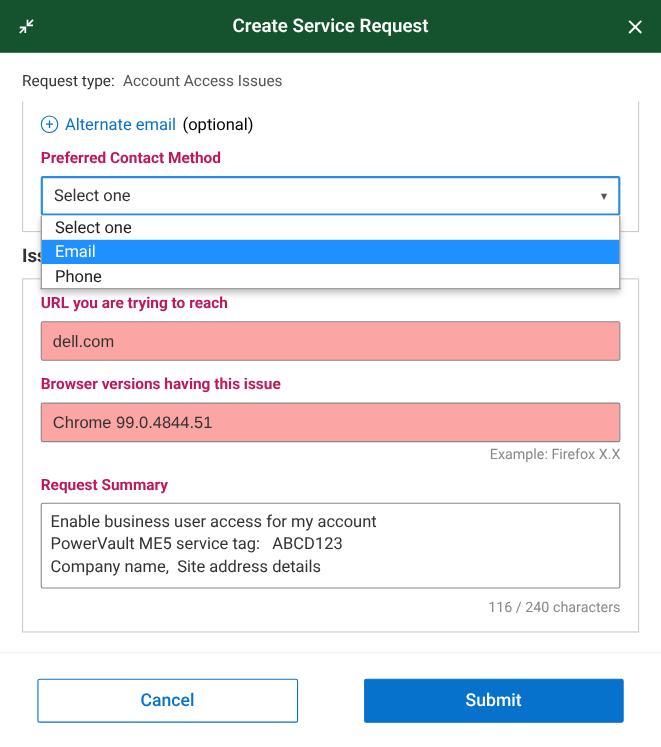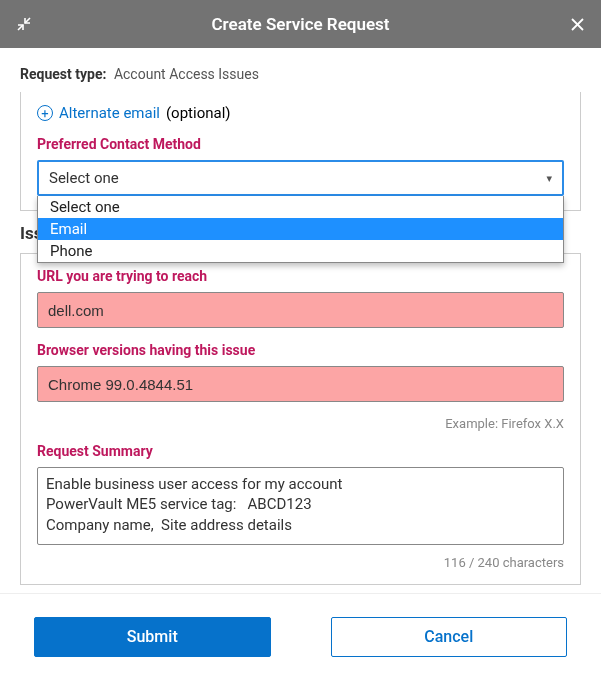--- a/index.html
+++ b/index.html
@@ -9,21 +9,21 @@
     }
     body {
       font-family: -apple-system, BlinkMacSystemFont, "Segoe UI", Roboto, Arial, sans-serif;
       background: #fff;
       width: 601px;
       height: 679px;
       overflow: hidden;
       position: relative;
     }
     .modal-header {
-      background: #737373;
+      background: #14532d;
       color: #fff;
       height: 48px;
       display: flex;
       align-items: center;
       justify-content: space-between;
       padding: 0 14px;
     }
     .modal-header .icon-btn {
       width: 20px;
       height: 20px;
@@ -37,21 +37,21 @@
       font-weight: 600;
       font-size: 17px;
       flex: 1;
       text-align: center;
     }
     .request-type-bar {
       padding: 18px 20px 8px 20px;
       font-size: 14px;
     }
     .request-type-bar .label {
-      font-weight: 700;
+      font-weight: 400;
       color: #333;
     }
     .request-type-bar .value {
       color: #555;
       margin-left: 4px;
     }
     .scroll-area {
       position: absolute;
       top: 92px;
       bottom: 86px;
@@ -170,21 +170,21 @@
       padding: 0 10px;
       font-size: 15px;
       color: #333;
       background: #fca5a5;
       border-radius: 2px;
     }
     .hint-text {
       text-align: right;
       font-size: 13px;
       color: #888;
-      margin-top: 14px;
+      margin-top: 4px;
       margin-bottom: 12px;
     }
     .block-spacer {
       margin-bottom: 14px;
     }
     .textarea {
       width: 100%;
       min-height: 78px;
       border: 1px solid #888;
       padding: 6px 8px;
@@ -303,15 +303,15 @@
     <div class="field-label">Request Summary</div>
     <textarea class="textarea" style="">Enable business user access for my account
 PowerVault ME5 service tag:   ABCD123
 Company name,  Site address details</textarea>
     <div class="char-count">116 / 240 characters</div>
   </div>
 
 </div>
 
 <div class="footer">
+  <div class="btn btn-cancel">Cancel</div>
   <div class="btn btn-submit">Submit</div>
-  <div class="btn btn-cancel">Cancel</div>
 </div>
 
 </body></html>

